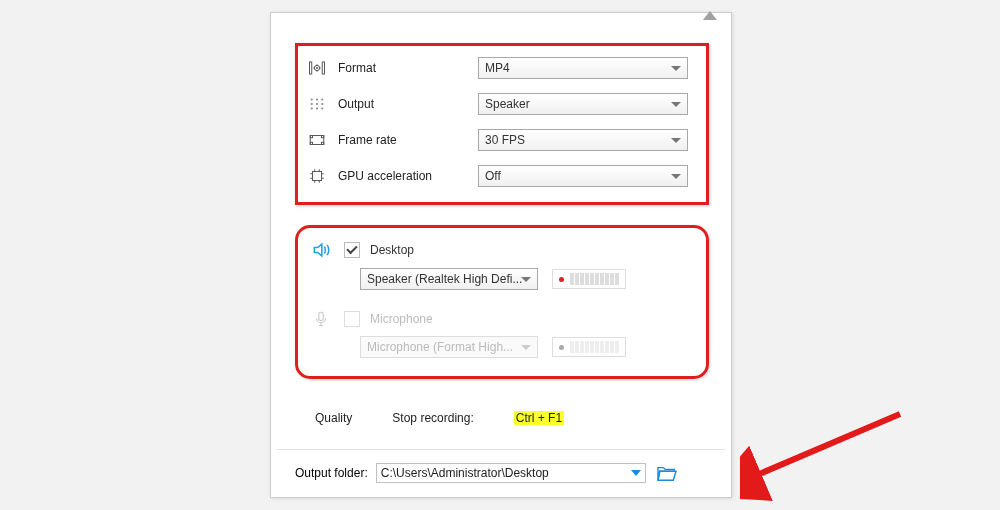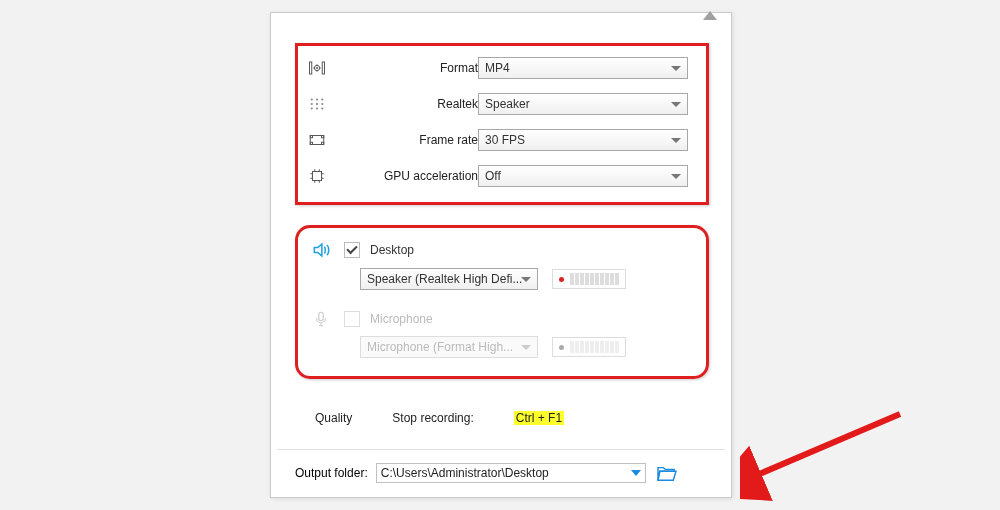--- a/index.html
+++ b/index.html
@@ -34,21 +34,20 @@
     .section-video, .section-audio {
       border: 3px solid #df1f1f;
       box-shadow: 1px 1px 3px rgba(0,0,0,0.2);
     }
     .section-video {
       position: absolute;
       left: 24px;
       top: 30px;
       width: 414px;
       height: 162px;
-      text-align: right;
     }
     .section-audio {
       position: absolute;
       left: 24px;
       top: 212px;
       width: 414px;
       height: 154px;
       border-radius: 15px;
     }
     .row {
@@ -255,21 +254,21 @@
             <circle cx="12" cy="6" r="1.4"></circle>
             <circle cx="19" cy="6" r="1.4"></circle>
           <circle cx="5" cy="12" r="1.4"></circle>
             <circle cx="12" cy="12" r="1.4"></circle>
             <circle cx="19" cy="12" r="1.4"></circle>
           <circle cx="5" cy="18" r="1.4"></circle>
             <circle cx="12" cy="18" r="1.4"></circle>
             <circle cx="19" cy="18" r="1.4"></circle>
         </svg>
       </span>
-      <span class="row-label">Realtek</span>
+      <span class="row-label">Output</span>
       <div class="dropdown">
         <span>Speaker</span>
         <span class="dropdown-arrow"></span>
       </div>
     </div>
     <div class="row">
       <span class="row-icon">
         <svg width="18" height="18" viewBox="0 0 24 24" fill="none" stroke="#555" stroke-width="1.3">
           <rect x="3" y="6" width="18" height="12"></rect>
           <rect x="3" y="6" width="3" height="3"></rect>

